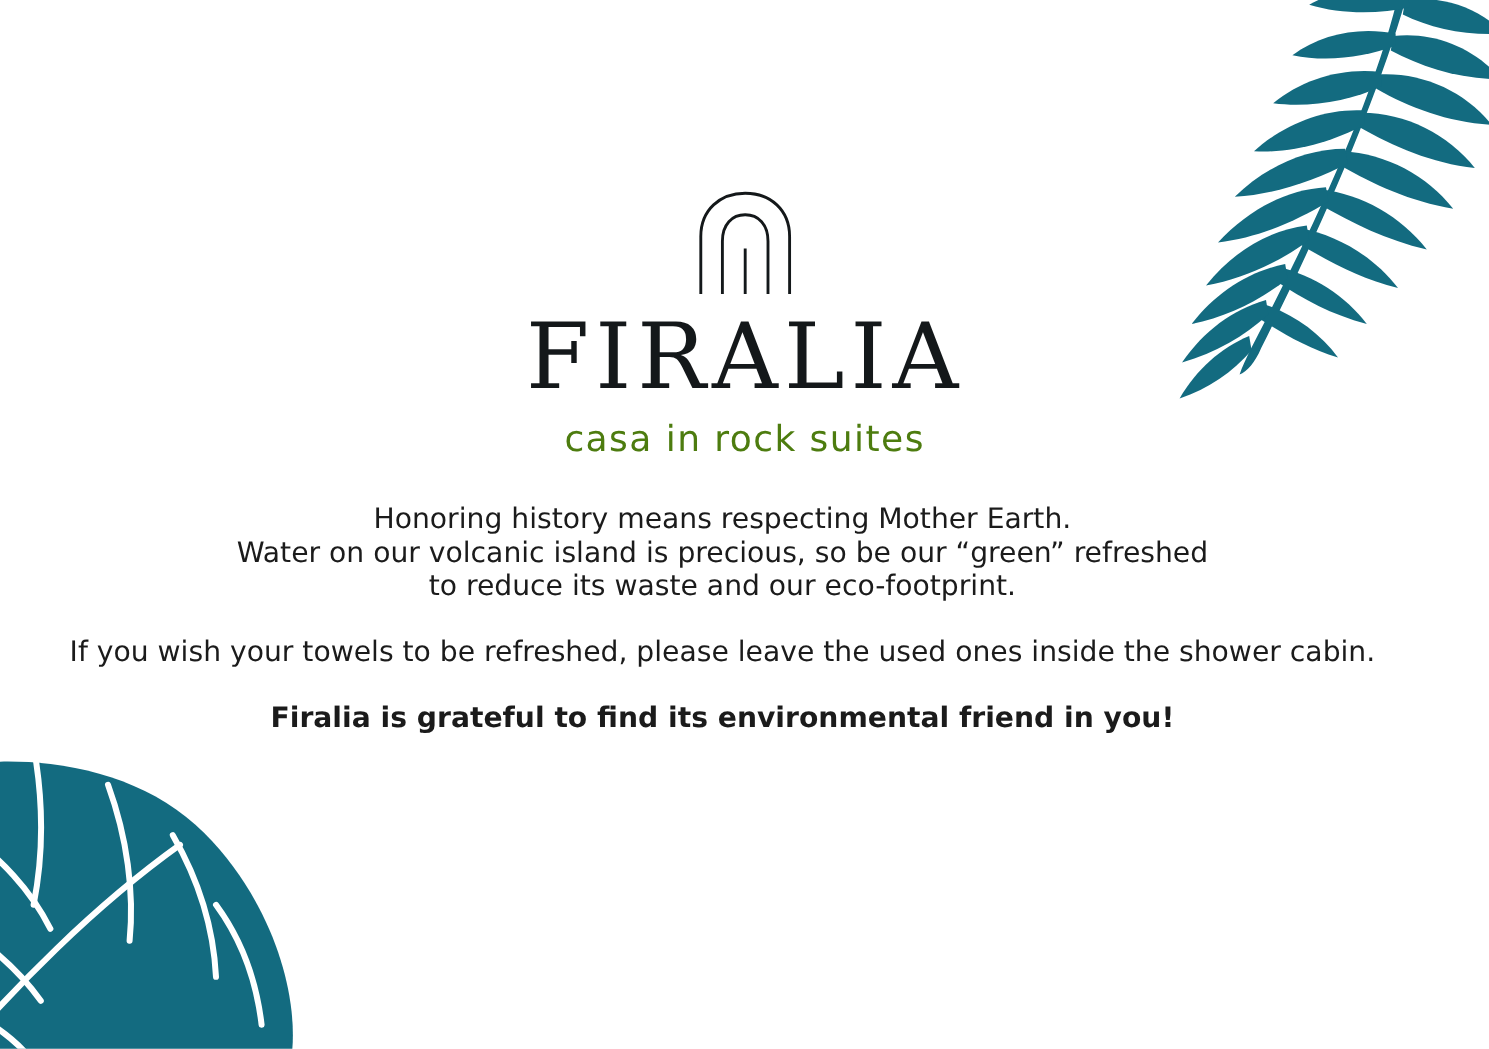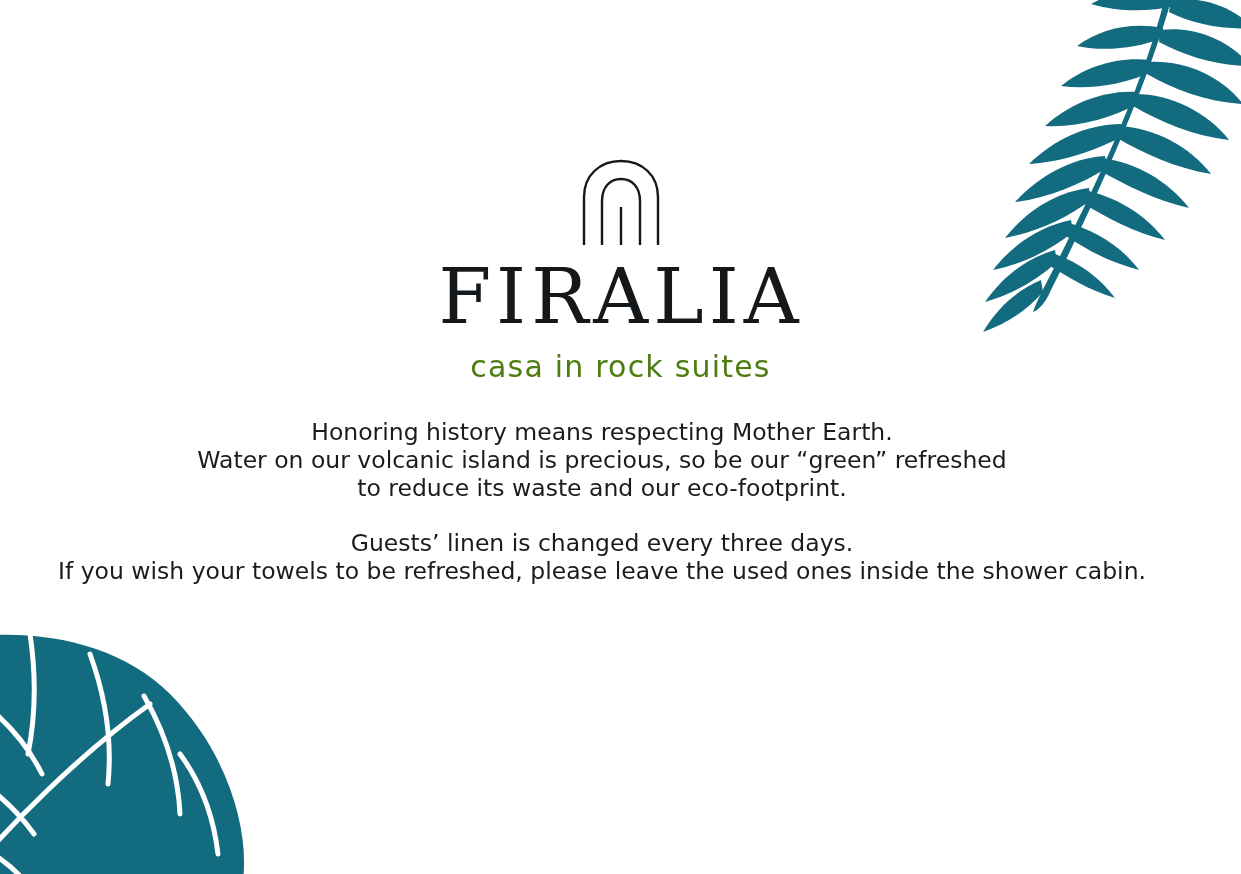--- a/index.html
+++ b/index.html
@@ -151,16 +151,16 @@
   </svg>
 
   <div class="logo-sub">casa in rock suites</div>
 </div>
 
 <div class="copy">
   <p>Honoring history means respecting Mother Earth.</p>
   <p>Water on our volcanic island is precious, so be our “green” refreshed</p>
   <p>to reduce its waste and our eco-footprint.</p>
   <div class="para-gap"></div>
-  <p>Guests’ linen is changed every three days.</p>
   <p>If you wish your towels to be refreshed, please leave the used ones inside the shower cabin.</p>
   <div class="para-gap"></div>
+  <p class="bold">Firalia is grateful to find its environmental friend in you!</p>
 </div>
 
 </body></html>

